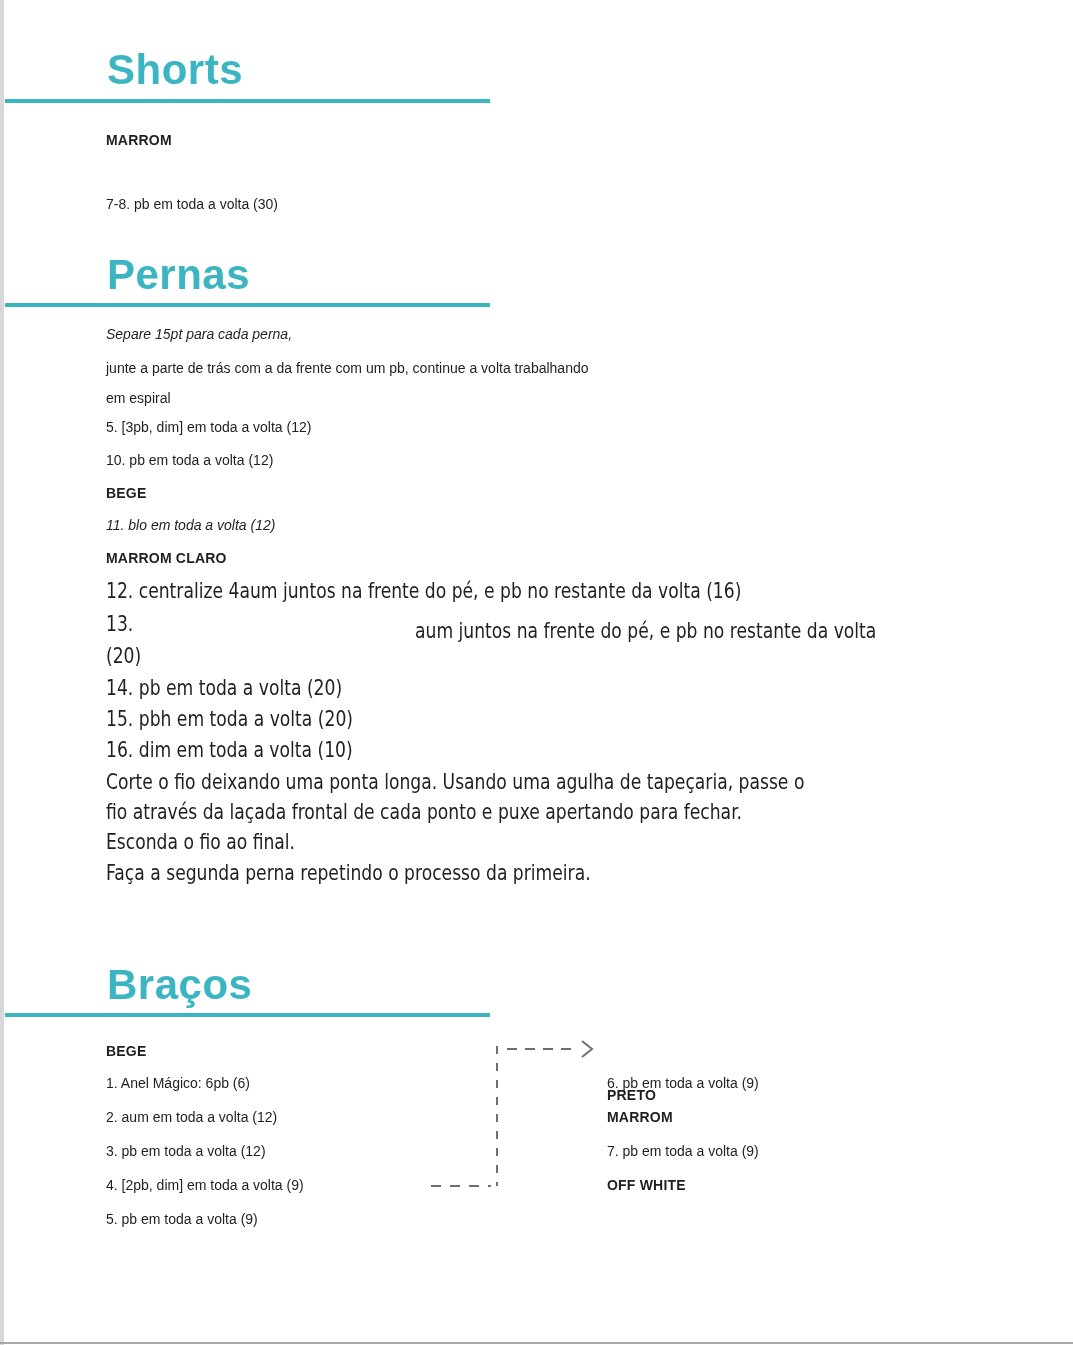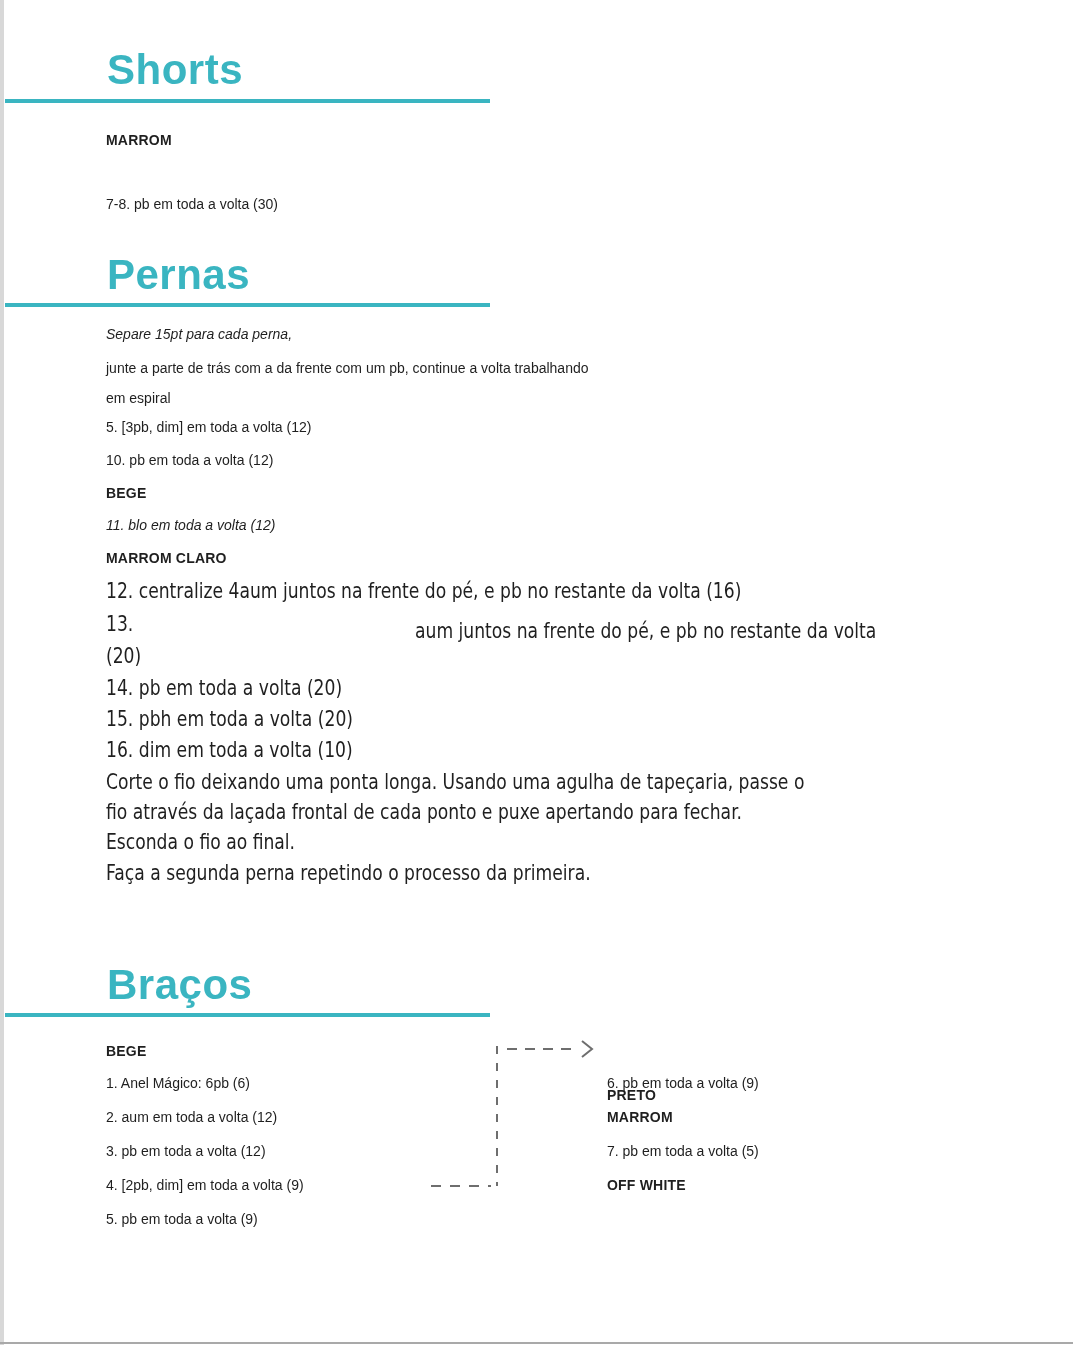--- a/index.html
+++ b/index.html
@@ -87,21 +87,21 @@
   <div class="t lbl" style="top:1036px;">BEGE</div>
   <div class="t" style="top:1068px;">1. Anel Mágico: 6pb (6)</div>
   <div class="t" style="top:1102px;">2. aum em toda a volta (12)</div>
   <div class="t" style="top:1136px;">3. pb em toda a volta (12)</div>
   <div class="t" style="top:1170px;">4. [2pb, dim] em toda a volta (9)</div>
   <div class="t" style="top:1204px;">5. pb em toda a volta (9)</div>
 
   <div class="t lbl" style="top:1036px; left:607px;margin-top:44px;">PRETO</div>
   <div class="t" style="top:1068px; left:607px;">6. pb em toda a volta (9)</div>
   <div class="t lbl" style="top:1102px; left:607px;">MARROM</div>
-  <div class="t" style="top:1136px; left:607px;">7. pb em toda a volta (5)</div>
+  <div class="t" style="top:1136px; left:607px;">7. pb em toda a volta (9)</div>
   <div class="t lbl" style="top:1170px; left:607px;">OFF WHITE</div>
 
   <svg class="connector" width="180" height="162" viewBox="0 0 180 162">
 
     <line x1="72" y1="10" x2="72" y2="150" stroke="#6e6e6e" stroke-width="2" stroke-dasharray="8 9"></line>
 
     <line x1="82" y1="13" x2="152" y2="13" stroke="#6e6e6e" stroke-width="2" stroke-dasharray="10 8"></line>
 
     <polyline points="157,5 167,13 157,21" fill="none" stroke="#6e6e6e" stroke-width="2"></polyline>
 

